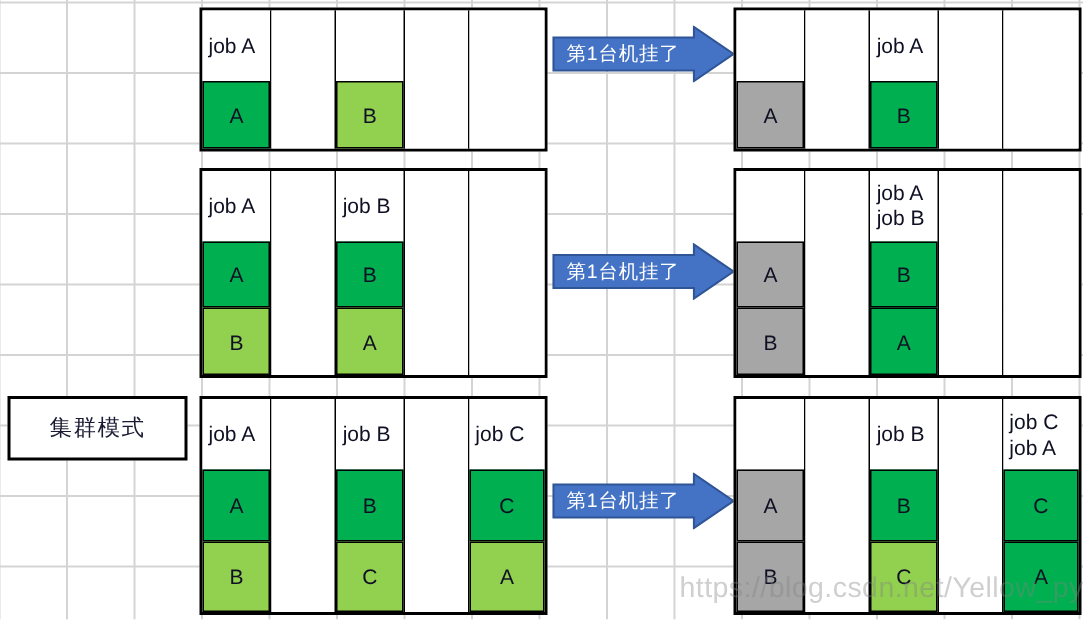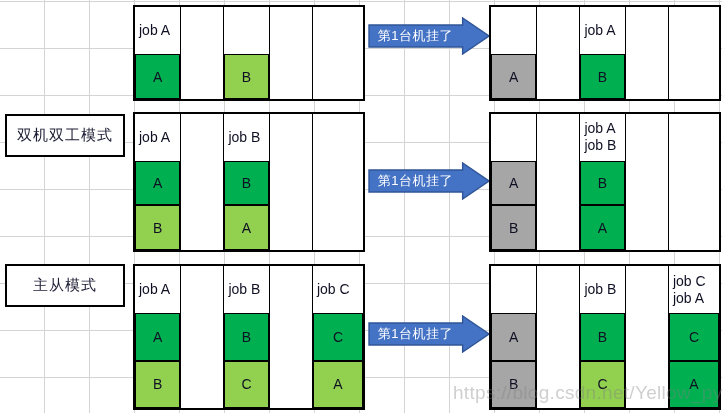--- a/index.html
+++ b/index.html
@@ -136,23 +136,20 @@
       </div>
       <div class="pcol" style="width: 44px;">
         <div class="jobhdr" style="height: 47px;"></div>
         <div class="slot empty" style="height: 45px;"></div>
       </div>
       <div class="pcol" style="width: 52px;">
         <div class="jobhdr" style="height: 47px;"></div>
         <div class="slot empty" style="height: 45px;"></div>
       </div>
     </div>
-    <div class="label-box" style="left: 5px; top: 114px; width: 120px; height: 43px;">
-      <span>双机双工模式</span>
-    </div>
     <div class="panel" style="left: 133px; top: 112px; width: 232px; height: 140px;">
       <div class="pcol" style="width: 46px;">
         <div class="jobhdr" style="height: 47px;">
           <span>job A</span>
         </div>
         <div class="slot dark filled" style="height: 45px;">A</div>
         <div class="slot light filled" style="height: 45px;">B</div>
       </div>
       <div class="pcol" style="width: 44px;">
         <div class="jobhdr" style="height: 47px;"></div>
@@ -207,21 +204,21 @@
         <div class="slot empty" style="height: 45px;"></div>
         <div class="slot empty" style="height: 45px;"></div>
       </div>
       <div class="pcol" style="width: 52px;">
         <div class="jobhdr" style="height: 47px;"></div>
         <div class="slot empty" style="height: 45px;"></div>
         <div class="slot empty" style="height: 45px;"></div>
       </div>
     </div>
     <div class="label-box" style="left: 5px; top: 264px; width: 120px; height: 43px;">
-      <span>主从模式</span>
+      <span>集群模式</span>
     </div>
     <div class="panel" style="left: 133px; top: 264px; width: 232px; height: 146px;">
       <div class="pcol" style="width: 46px;">
         <div class="jobhdr" style="height: 48px;">
           <span>job A</span>
         </div>
         <div class="slot dark filled" style="height: 48px;">A</div>
         <div class="slot light filled" style="height: 48px;">B</div>
       </div>
       <div class="pcol" style="width: 44px;">

